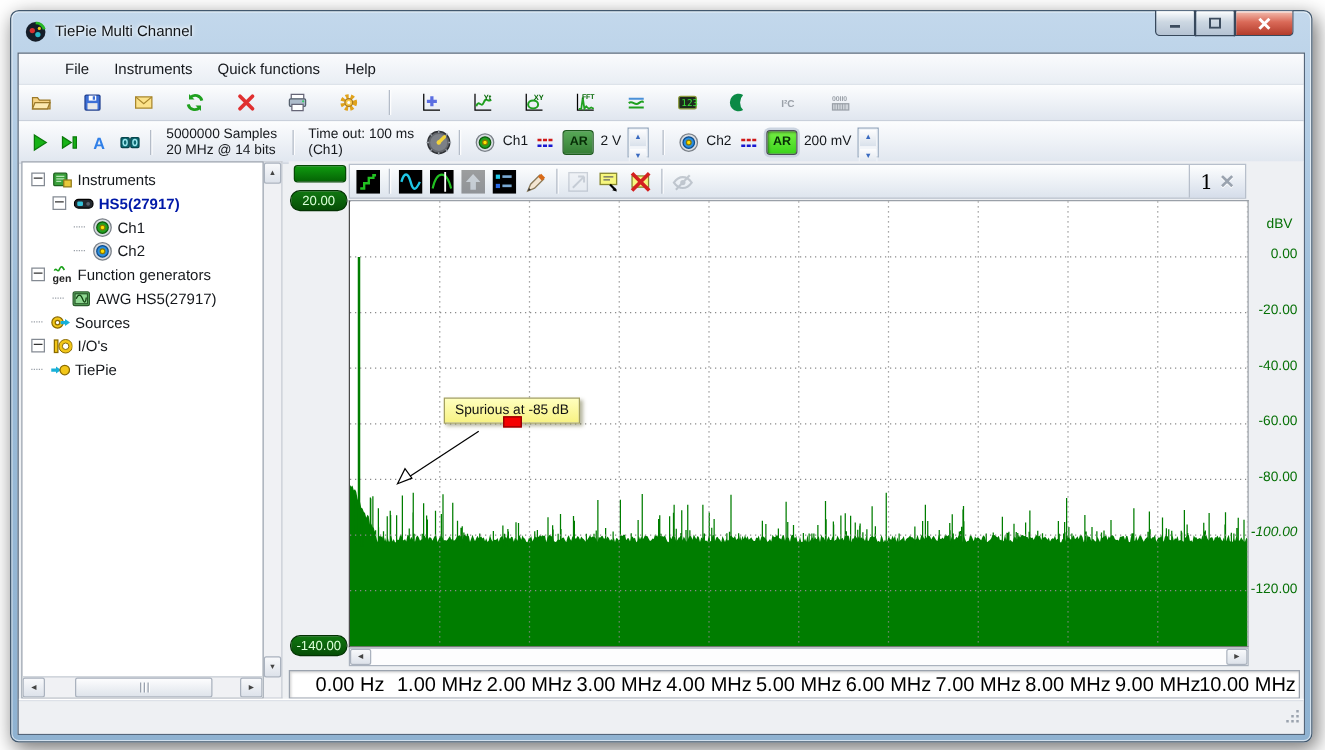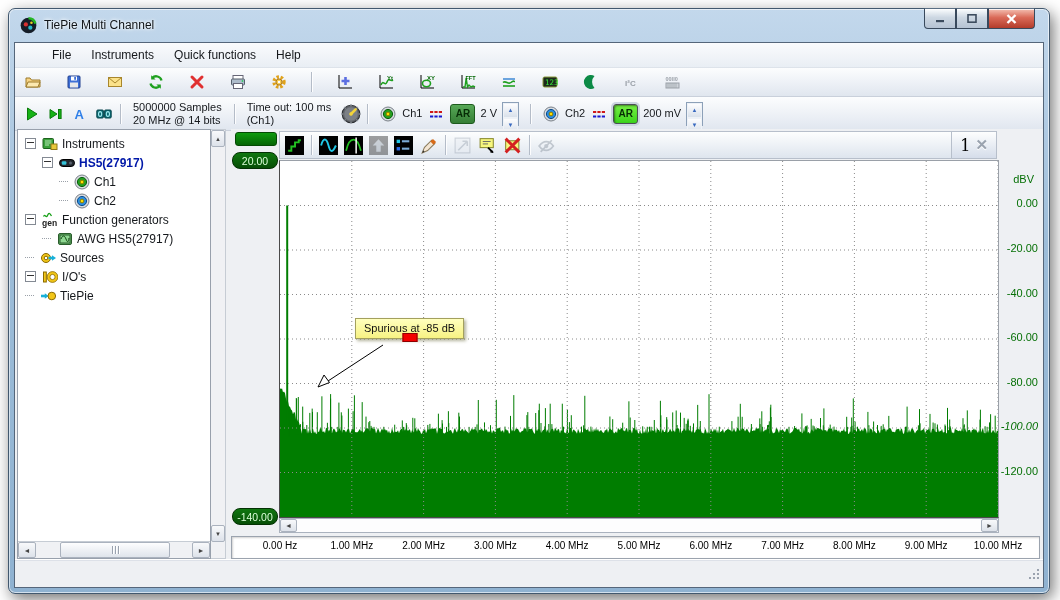--- a/index.html
+++ b/index.html
@@ -56,21 +56,21 @@
   .yunit{position:absolute;top:44px;right:9px;color:#067006;font-size:11px}
   .ytick{position:absolute;right:5px;color:#067006;font-size:11px}
   .plot{position:absolute;left:48px;top:31px;width:718px;height:356px;background:#fff;border-top:1px solid #9aa0a8;border-right:1px solid #9aa0a8;border-left:1px solid #4a4a4a;border-bottom:1px solid #4a4a4a}
   .plot svg{position:absolute;left:0;top:0}
   .callout{position:absolute;background:linear-gradient(#ffffbe,#f7f283);border:1px solid #a3a05e;padding:3px 8px 4px 8px;font-size:11px;color:#111;box-shadow:2px 2px 3px rgba(90,90,40,.45);white-space:nowrap;z-index:5}
   .handle{position:absolute;left:50%;bottom:-4px;transform:translateX(-50%);width:13px;height:7px;background:#f40000;border:1px solid #8d0000}
   .hscroll{position:absolute;left:48px;top:389px;width:720px;height:15px;border:1px solid #aab2be;background:#fdfdfe;display:flex;align-items:stretch;box-sizing:border-box}
   .hscroll .sbtn{width:15px}
   .hscroll .rightb{margin-left:auto}
   .xstrip{position:absolute;left:0;top:407px;right:3px;height:21px;background:#fff;border:1px solid #9ba3ae;box-shadow:inset 1px 1px 2px rgba(0,0,0,.18)}
-  .xtick{position:absolute;top:3px;font-size:10px;color:#000;transform:translateX(-50%);white-space:nowrap}
+  .xtick{position:absolute;top:3px;font-size:16px;color:#000;transform:translateX(-50%);white-space:nowrap}
   .statusbar{position:absolute;left:0;right:0;bottom:0;height:27px;background:#eef0f3;border-top:1px solid #fff;box-shadow:inset 0 1px 0 #dde1e8}
   .sgrip{position:absolute;right:2px;bottom:2px}
 </style>
 </head>
 <body>
 
 <div class="window">
   <div class="titlebar">
     <span class="app-icon"><svg viewBox="0 0 16 16" width="17" height="17">
           <circle cx="8" cy="8" r="7.4" fill="#151d28"></circle>

